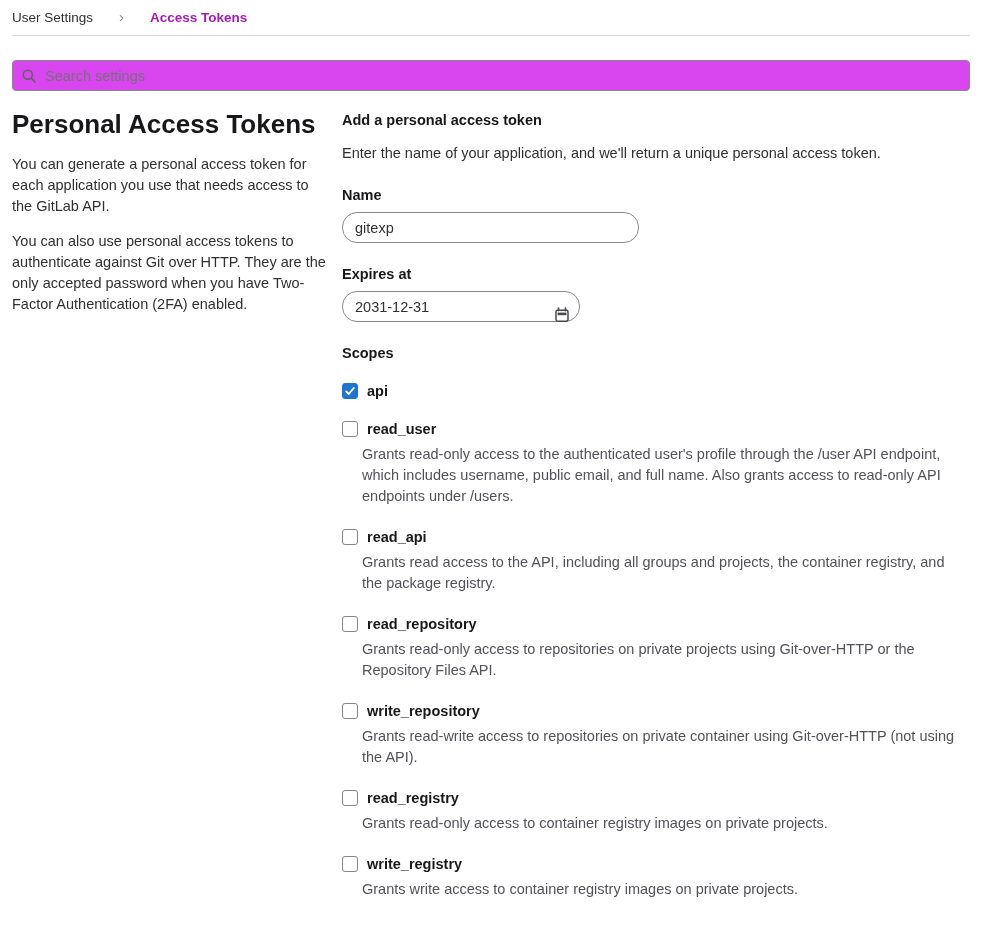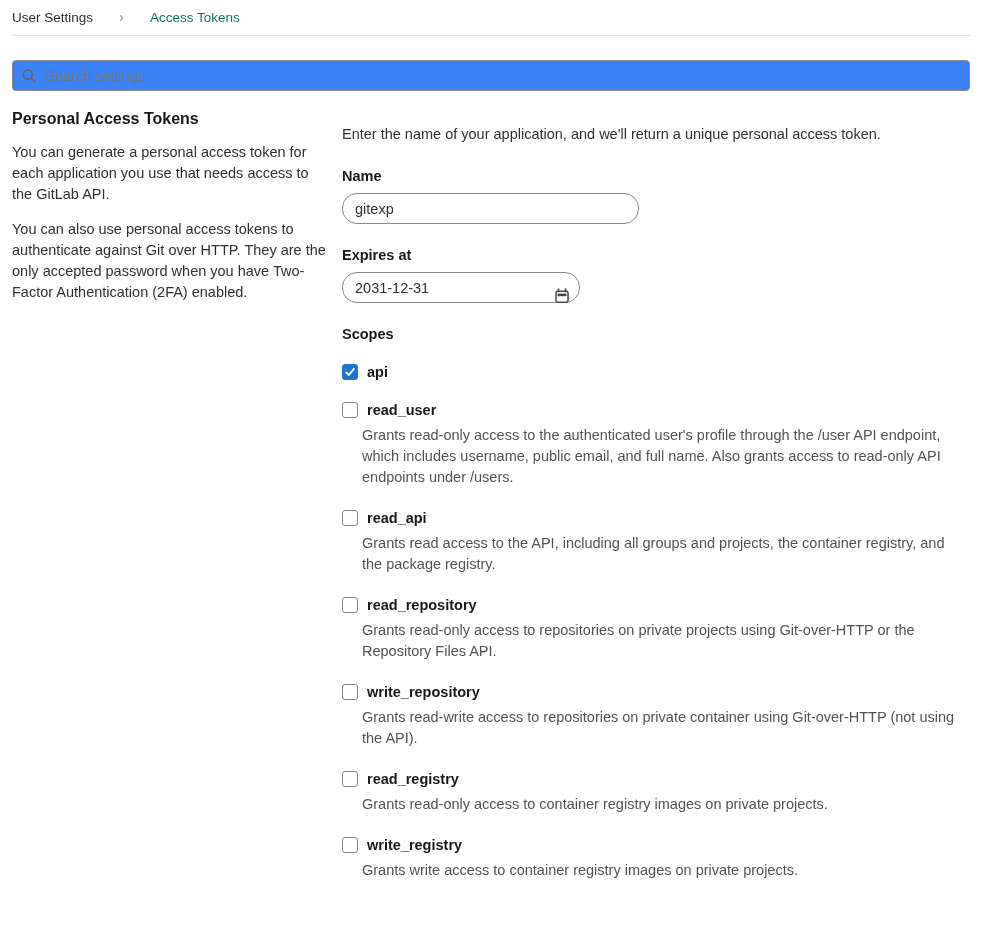--- a/index.html
+++ b/index.html
@@ -19,54 +19,54 @@
   .breadcrumb {
     display: flex;
     align-items: center;
     gap: 26px;
     padding-top: 9px;
     font-size: 13.5px;
     color: #303030;
   }
   .breadcrumb .crumb-link { text-decoration: none; color: #303030; cursor: pointer; }
   .breadcrumb .crumb-sep { color: #89888d; font-size: 15px; line-height: 1; padding-bottom: 2px; }
-  .breadcrumb .crumb-current { font-weight: 400; color: #0f766e; }
+  .breadcrumb .crumb-current { font-weight: 700; color: #a21caf; }
 
   .top-divider { border: 0; border-top: 1px solid #dbdbdb; margin: 9px 0 0 0; }
 
   
   .search-wrap { position: relative; margin-top: 24px; }
   .search-input {
     width: 100%;
     height: 31px;
     border: 1px solid #89888d;
     border-radius: 4px;
     padding: 0 10px 0 32px;
     font-family: "Liberation Sans", sans-serif;
     font-size: 14.5px;
     color: #303030;
     outline: none;
-    background: #3b82f6;
+    background: #d946ef;
   }
   .search-input::placeholder { color: #737278; opacity: 1; }
   .search-icon {
     position: absolute;
     left: 9px; top: 8px;
     width: 16px; height: 16px;
     pointer-events: none;
   }
 
   
   .columns { display: flex; margin-top: 18px; align-items: flex-start; }
   .col-left { width: 318px; flex-shrink: 0; margin-right: 12px; }
   .col-right { flex: 1; min-width: 0; }
 
   .page-title {
     margin: 0;
-    font-size: 16px;
+    font-size: 26px;
     font-weight: 700;
     color: #18181a;
     line-height: 1.2;
   }
   .col-left p { margin: 14px 0 0 0; line-height: 21px; color: #303030; }
 
   .form-title { font-weight: 700; color: #18181a; margin-top: 3px; }
   .form-desc { margin-top: 15px; line-height: 21px; color: #303030; }
 
   .field-label {
@@ -147,20 +147,21 @@
 
   <div class="columns">
 
     <div class="col-left">
       <h1 class="page-title">Personal Access Tokens</h1>
       <p>You can generate a personal access token for each application you use that needs access to the GitLab API.</p>
       <p>You can also use personal access tokens to authenticate against Git over HTTP. They are the only accepted password when you have Two-Factor Authentication (2FA) enabled.</p>
     </div>
 
     <div class="col-right">
+      <div class="form-title">Add a personal access token</div>
       <div class="form-desc">Enter the name of your application, and we'll return a unique personal access token.</div>
 
       <label class="field-label">Name</label>
       <input class="text-input name-input" type="text" value="gitexp" style="">
 
       <label class="field-label">Expires at</label>
       <div class="expires-wrap">
         <input class="text-input expires-input" type="text" value="2031-12-31" style="">
         <svg class="calendar-icon" viewBox="0 0 16 16" fill="none">
           <path d="M4.5 1v2.6M11.5 1v2.6" stroke="#48484d" stroke-width="1.7" stroke-linecap="round"></path>

